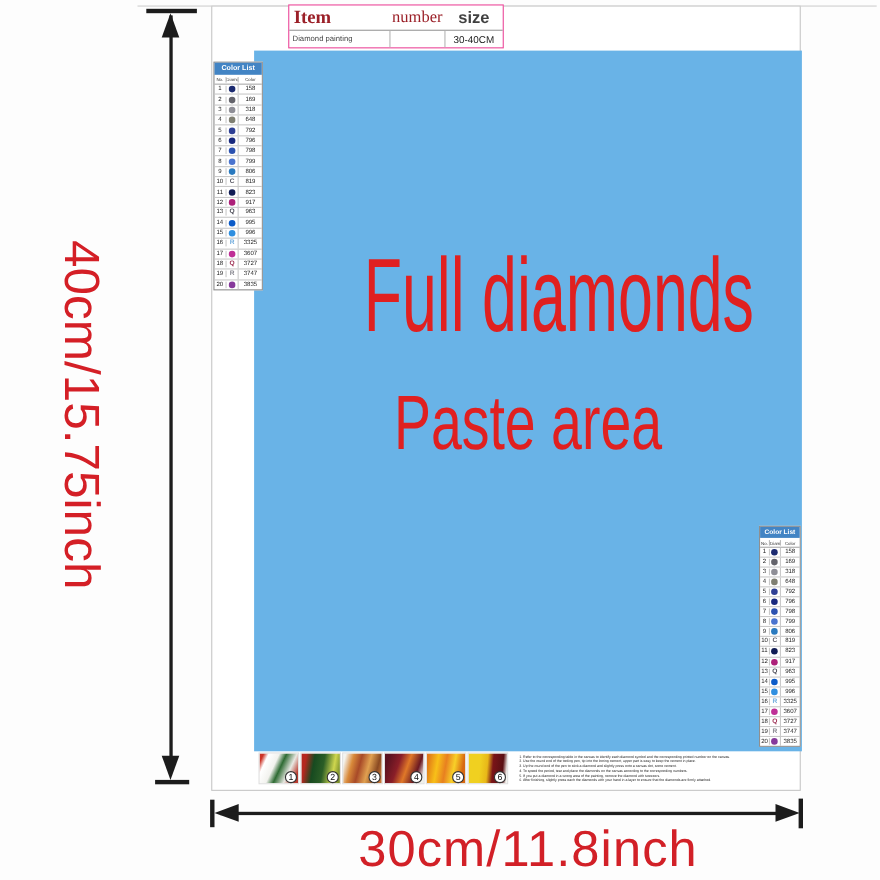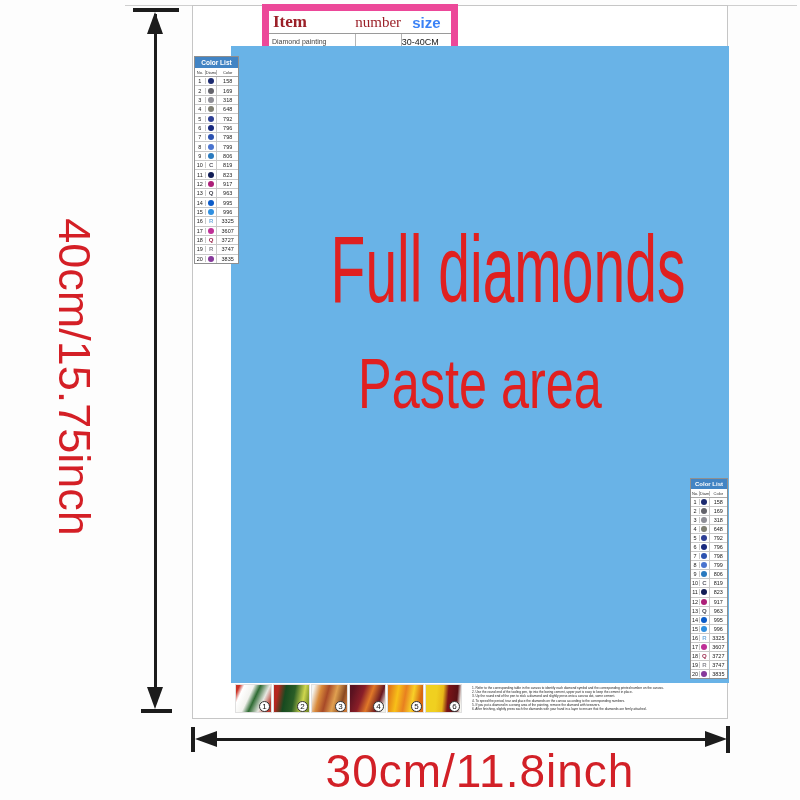--- a/index.html
+++ b/index.html
@@ -10,32 +10,32 @@
   }
   .fold-line{position:absolute;left:125px;top:5px;width:672px;height:1px;background:#cfcfcf;}
   
   .sheet{
     position:absolute;left:192px;top:5px;width:536px;height:714px;
     background:#ffffff;border:1px solid #c6c6c6;box-sizing:border-box;
   }
   
   .item-table{
     position:absolute;left:69px;top:-2px;width:196px;
-    border:7px solid #ec4899;background:#fff;box-sizing:border-box;
+    border:1px solid #ec4899;background:#fff;box-sizing:border-box;
   }
   .it-head{display:flex;height:22px;border-bottom:1px solid #9a9a9a;align-items:center;}
   .it-head .c1{width:47%;padding-left:4px;font-family:"Liberation Serif","DejaVu Serif",serif;
     font-size:17px;font-weight:bold;color:#9b2028;box-sizing:border-box;}
   .it-head .c2{width:26%;text-align:center;font-family:"Liberation Serif","DejaVu Serif",serif;
     font-size:15px;color:#9b2028;}
-  .it-head .c3{width:27%;text-align:center;font-size:15px;font-weight:bold;color:#3b82f6;}
+  .it-head .c3{width:27%;text-align:center;font-size:15px;font-weight:bold;color:#404040;}
   .it-body{display:flex;height:15px;align-items:center;}
   .it-body .c1{width:47%;padding-left:3px;font-size:7px;color:#444;box-sizing:border-box;}
   .it-body .c2{width:26%;height:100%;border-left:1px solid #b5b5b5;border-right:1px solid #b5b5b5;box-sizing:border-box;}
-  .it-body .c3{width:27%;font-size:9px;color:#1a1a1a;}
+  .it-body .c3{width:27%;text-align:center;font-size:9px;color:#1a1a1a;}
   
   .paste{
     position:absolute;left:38px;top:40px;width:454px;height:637px;
     background:#69b3e7;text-align:center;padding-left:44px;
   }
   .big-red-1{
     position:absolute;left:0;top:176px;width:100%;
     font-size:95px;line-height:1;color:#e02020;white-space:nowrap;
     transform:scaleX(0.60);transform-origin:center;
   }

